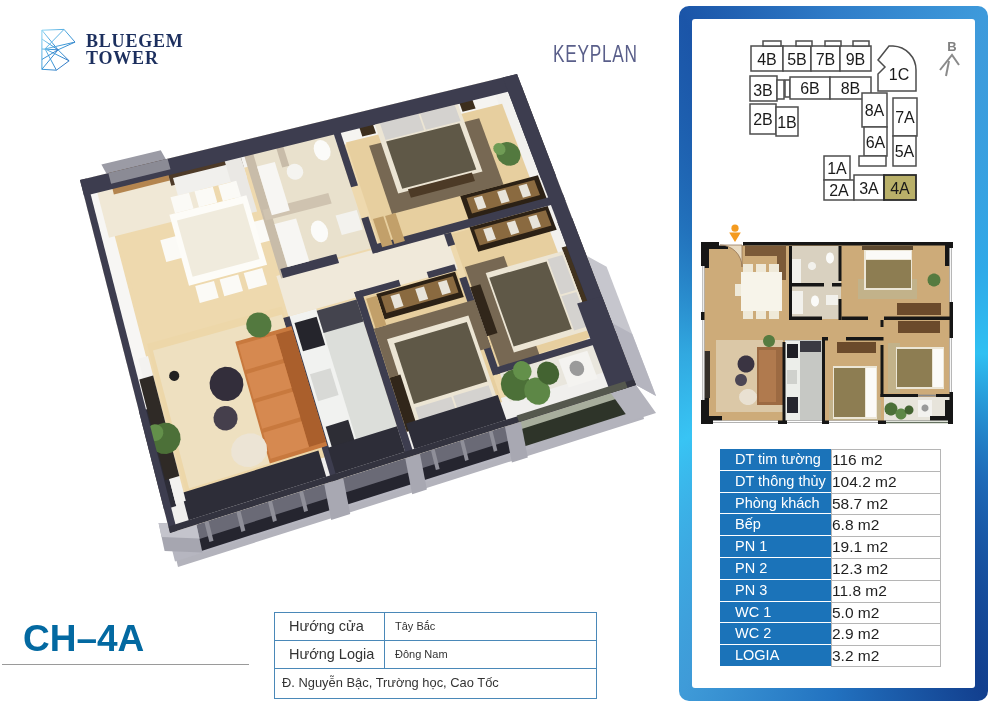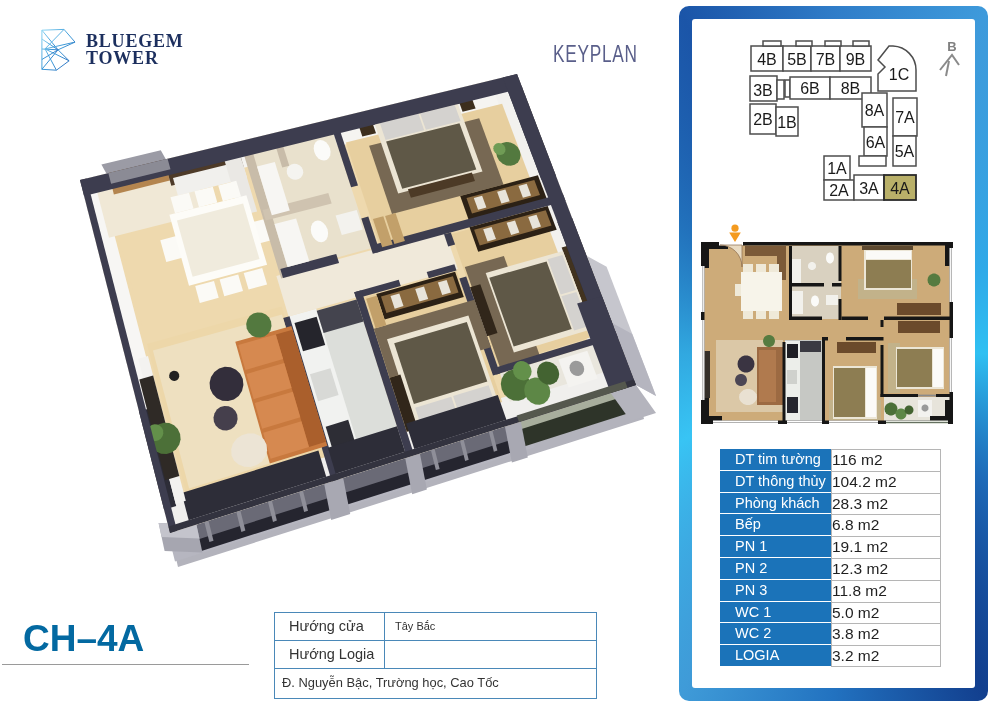--- a/index.html
+++ b/index.html
@@ -510,21 +510,21 @@
         <div class="acell-r">116 m2</div>
       </div>
 
 <div class="arow">
         <div class="acell-l">DT thông thủy</div>
         <div class="acell-r">104.2 m2</div>
       </div>
 
 <div class="arow">
         <div class="acell-l">Phòng khách</div>
-        <div class="acell-r">28.3 m2</div>
+        <div class="acell-r">58.7 m2</div>
       </div>
 
 <div class="arow">
         <div class="acell-l">Bếp</div>
         <div class="acell-r">6.8 m2</div>
       </div>
 
 <div class="arow">
         <div class="acell-l">PN 1</div>
         <div class="acell-r">19.1 m2</div>
@@ -540,21 +540,21 @@
         <div class="acell-r">11.8 m2</div>
       </div>
 
 <div class="arow">
         <div class="acell-l">WC 1</div>
         <div class="acell-r">5.0 m2</div>
       </div>
 
 <div class="arow">
         <div class="acell-l">WC 2</div>
-        <div class="acell-r">3.8 m2</div>
+        <div class="acell-r">2.9 m2</div>
       </div>
 
 <div class="arow">
         <div class="acell-l">LOGIA</div>
         <div class="acell-r">3.2 m2</div>
       </div>
 </div>
 
 <div class="abs" id="unit-name">CH–4A</div>
 
@@ -562,18 +562,19 @@
 
 <div class="abs" id="dir-table">
 
 <div class="drow">
         <div class="dcell-l">Hướng cửa</div>
         <div class="dcell-r">Tây Bắc</div>
       </div>
 
 <div class="drow">
         <div class="dcell-l">Hướng Logia</div>
+        <div class="dcell-r">Đông Nam</div>
       </div>
 
 <div class="drow">
         <div class="dcell-r">Đ. Nguyễn Bậc, Trường học, Cao Tốc</div>
       </div>
 </div>
 </div>
 </body></html>

